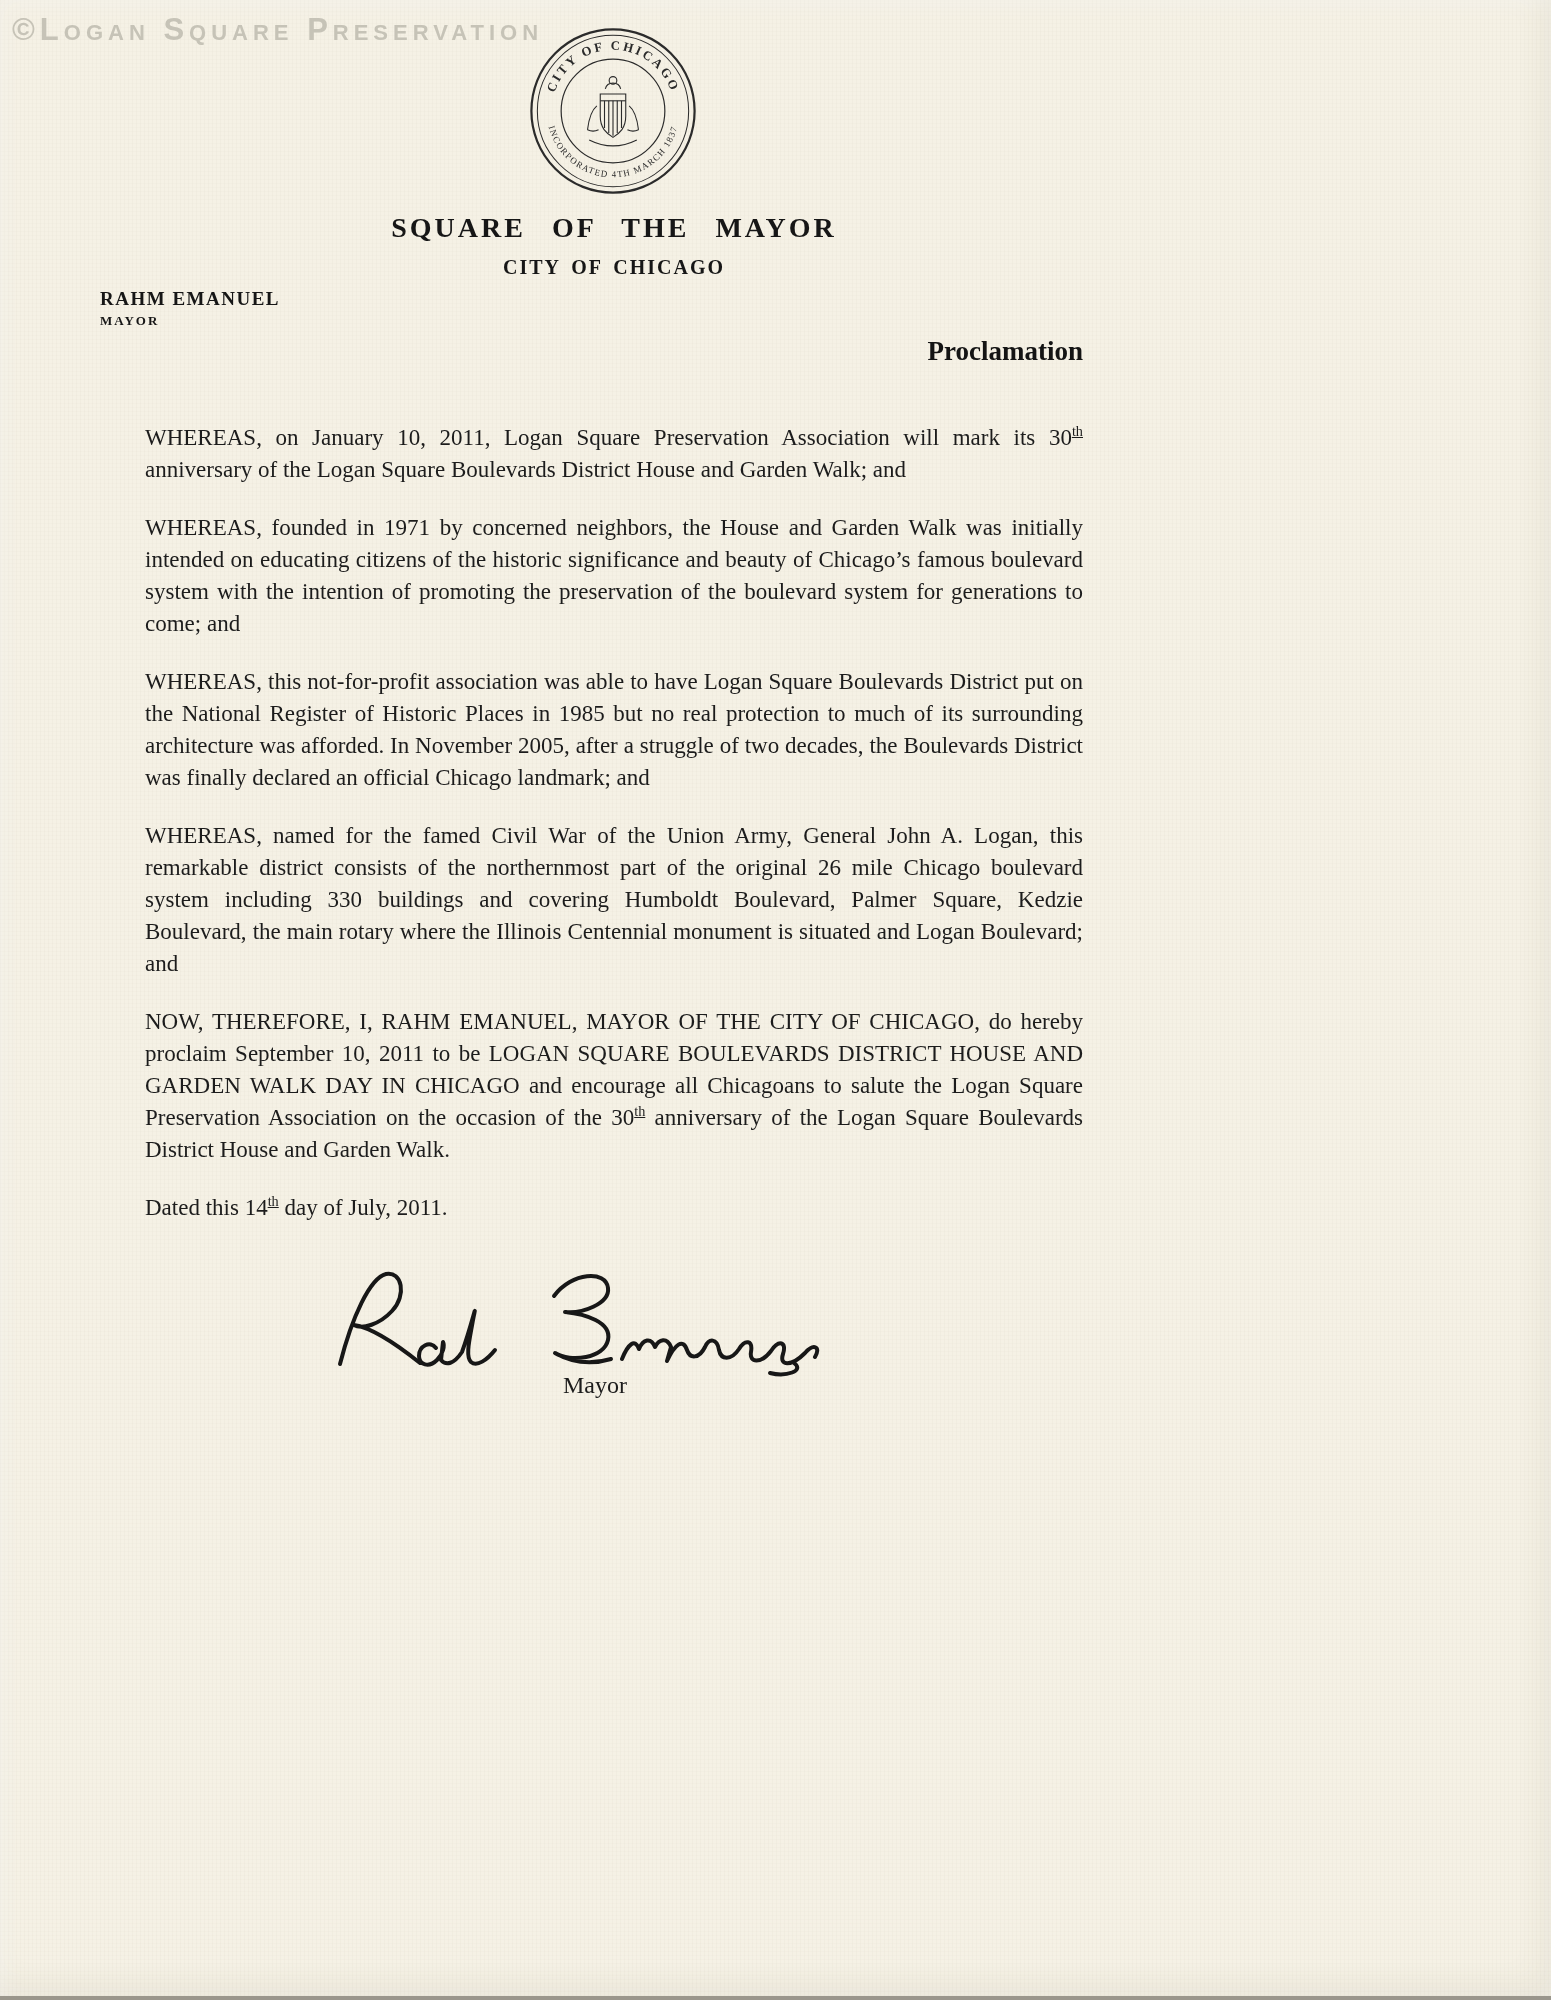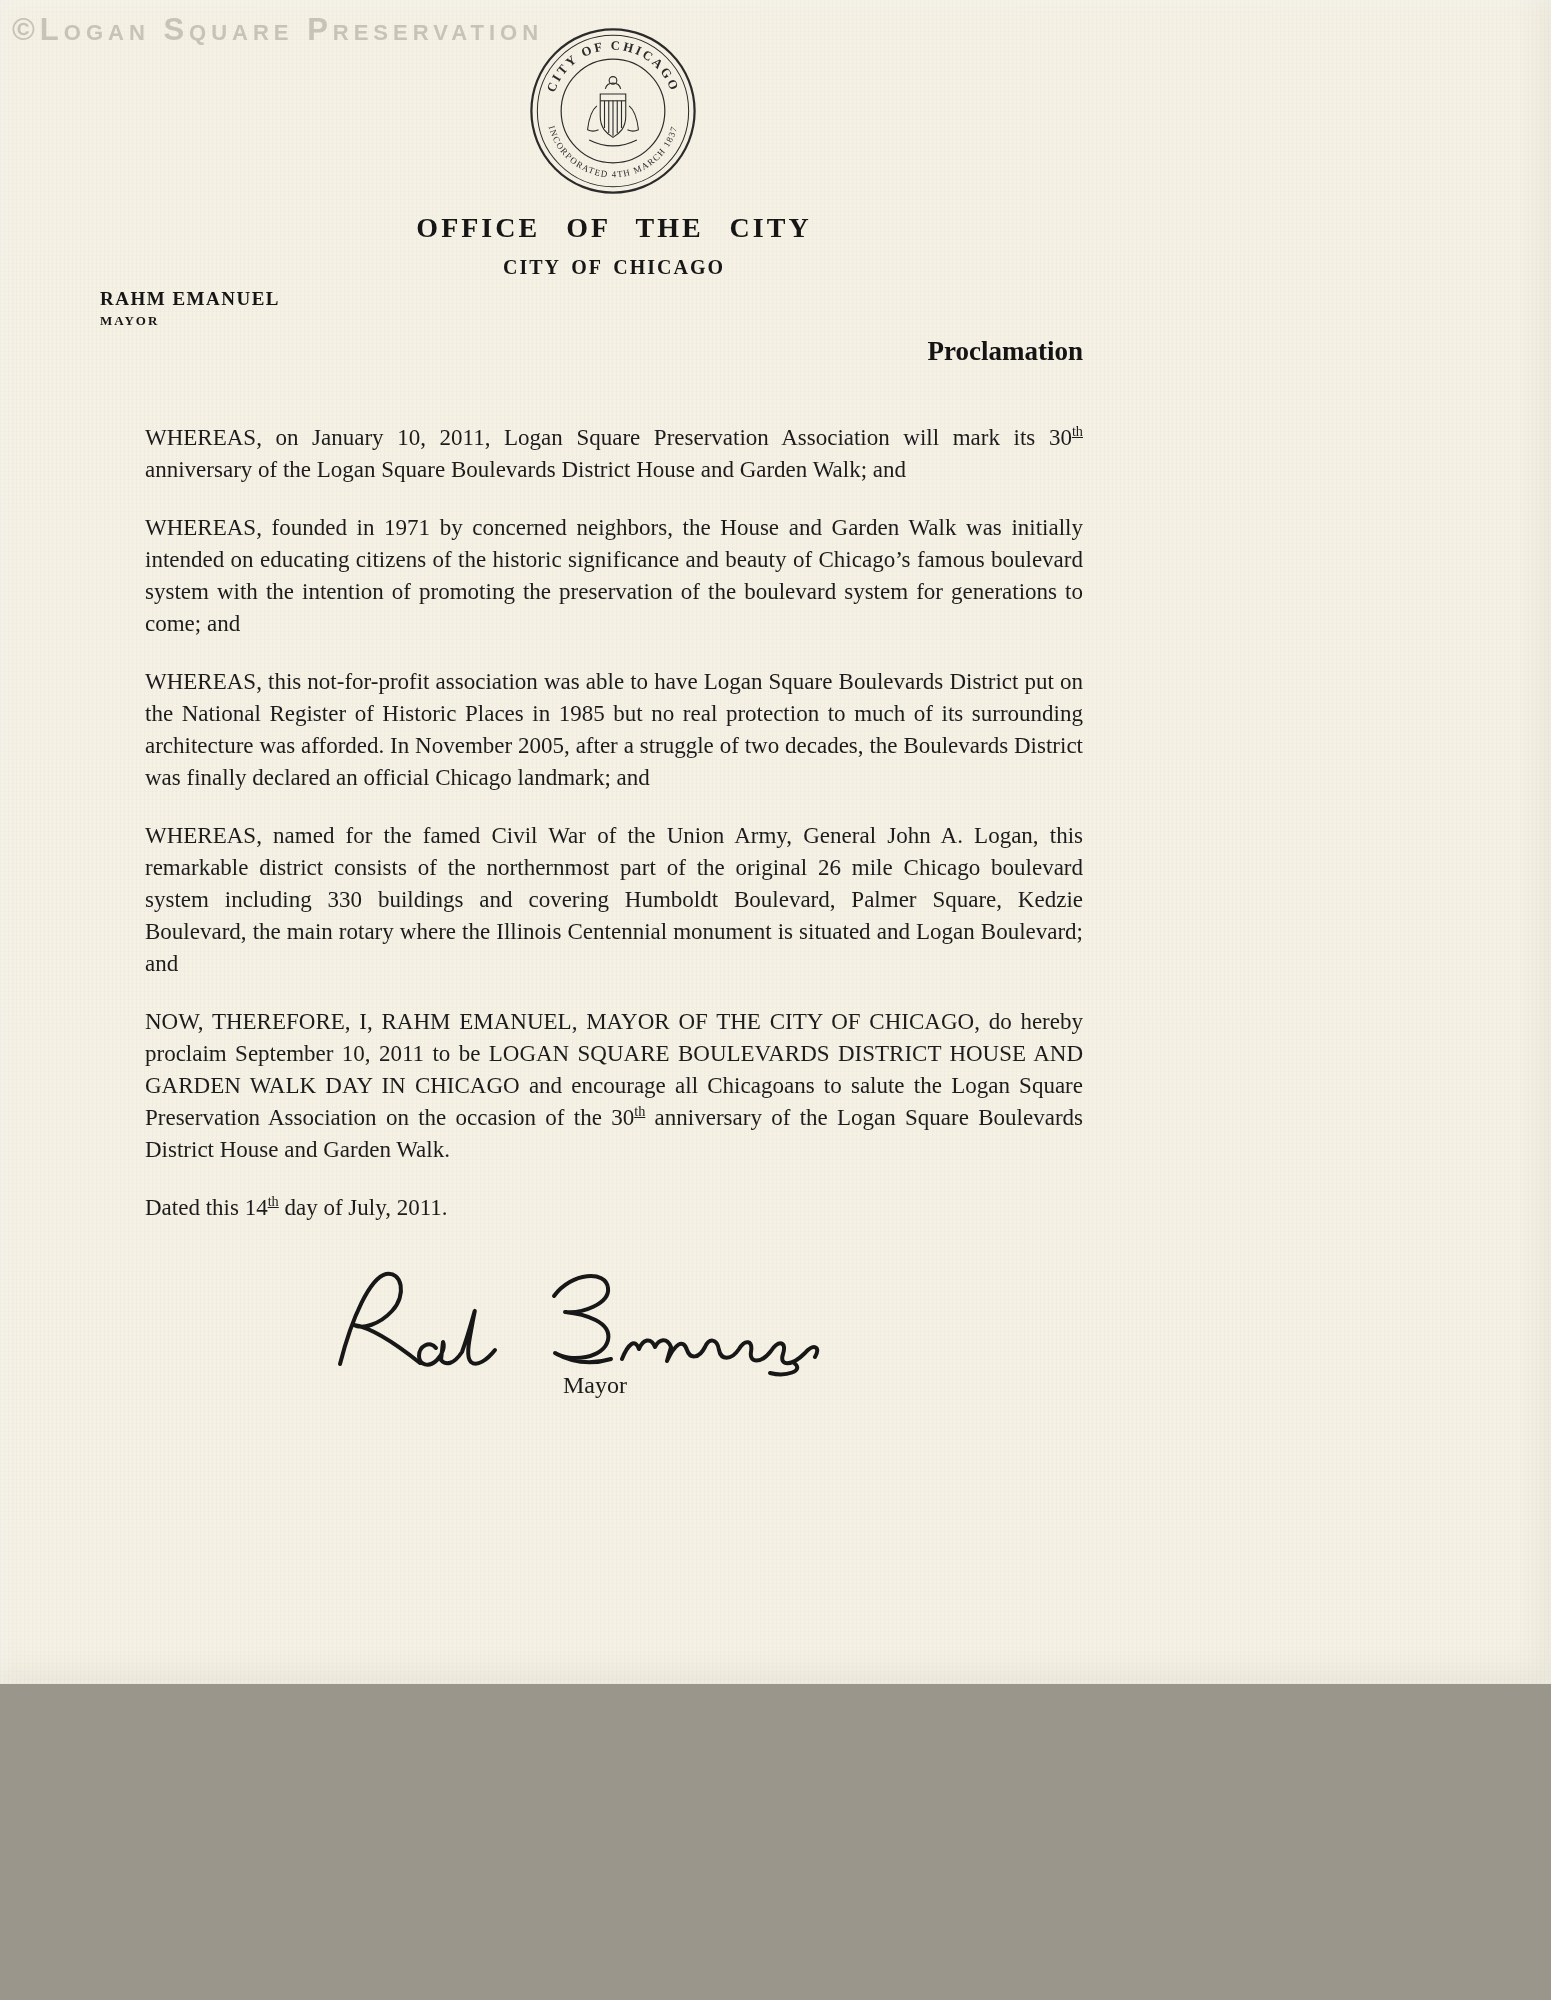--- a/index.html
+++ b/index.html
@@ -1,20 +1,20 @@
 <!DOCTYPE html>
 <html><head>
 <meta charset="utf-8">
 <style>
   * { margin: 0; padding: 0; box-sizing: border-box; }
   html, body { background: #9a968c; }
   .page {
     position: relative;
     width: 1551px;
-    height: 1684px;
+    height: 1996px;
     background-color: #f5f1e5;
     background-image:
       repeating-linear-gradient(90deg, rgba(120,110,80,0.030) 0 1px, transparent 1px 4px),
       repeating-linear-gradient(0deg, rgba(120,110,80,0.020) 0 1px, transparent 1px 4px);
     box-shadow: inset -8px -10px 30px rgba(90,80,50,0.07), inset 4px 4px 18px rgba(255,255,255,0.4);
     font-family: "Liberation Serif", serif;
     color: #1a1a1a;
     overflow: hidden;
   }
   .watermark {
@@ -158,21 +158,21 @@
         <line x1="110" y1="88" x2="110" y2="120"></line>
         <path d="M 70 122 c 2 -16 6 -24 11 -28 m -11 28 c 4 2 9 2 13 0"></path>
         <path d="M 130 122 c -2 -16 -6 -24 -11 -28 m 11 28 c -4 2 -9 2 -13 0"></path>
         <path d="M 91 74 c 2 -9 16 -9 18 0"></path>
         <circle cx="100" cy="64" r="4.5"></circle>
         <path d="M 72 134 c 18 9 38 9 56 0"></path>
       </g>
     </svg>
   </div>
 
-  <div class="heading-office">OFFICE OF THE CITY</div>
+  <div class="heading-office">SQUARE OF THE MAYOR</div>
   <div class="heading-city">CITY OF CHICAGO</div>
 
   <div class="mayor-block">
     <div class="mayor-name">RAHM EMANUEL</div>
     <div class="mayor-title">MAYOR</div>
   </div>
 
   <div class="doc-title">Proclamation</div>
 
   <div class="doc-body">

